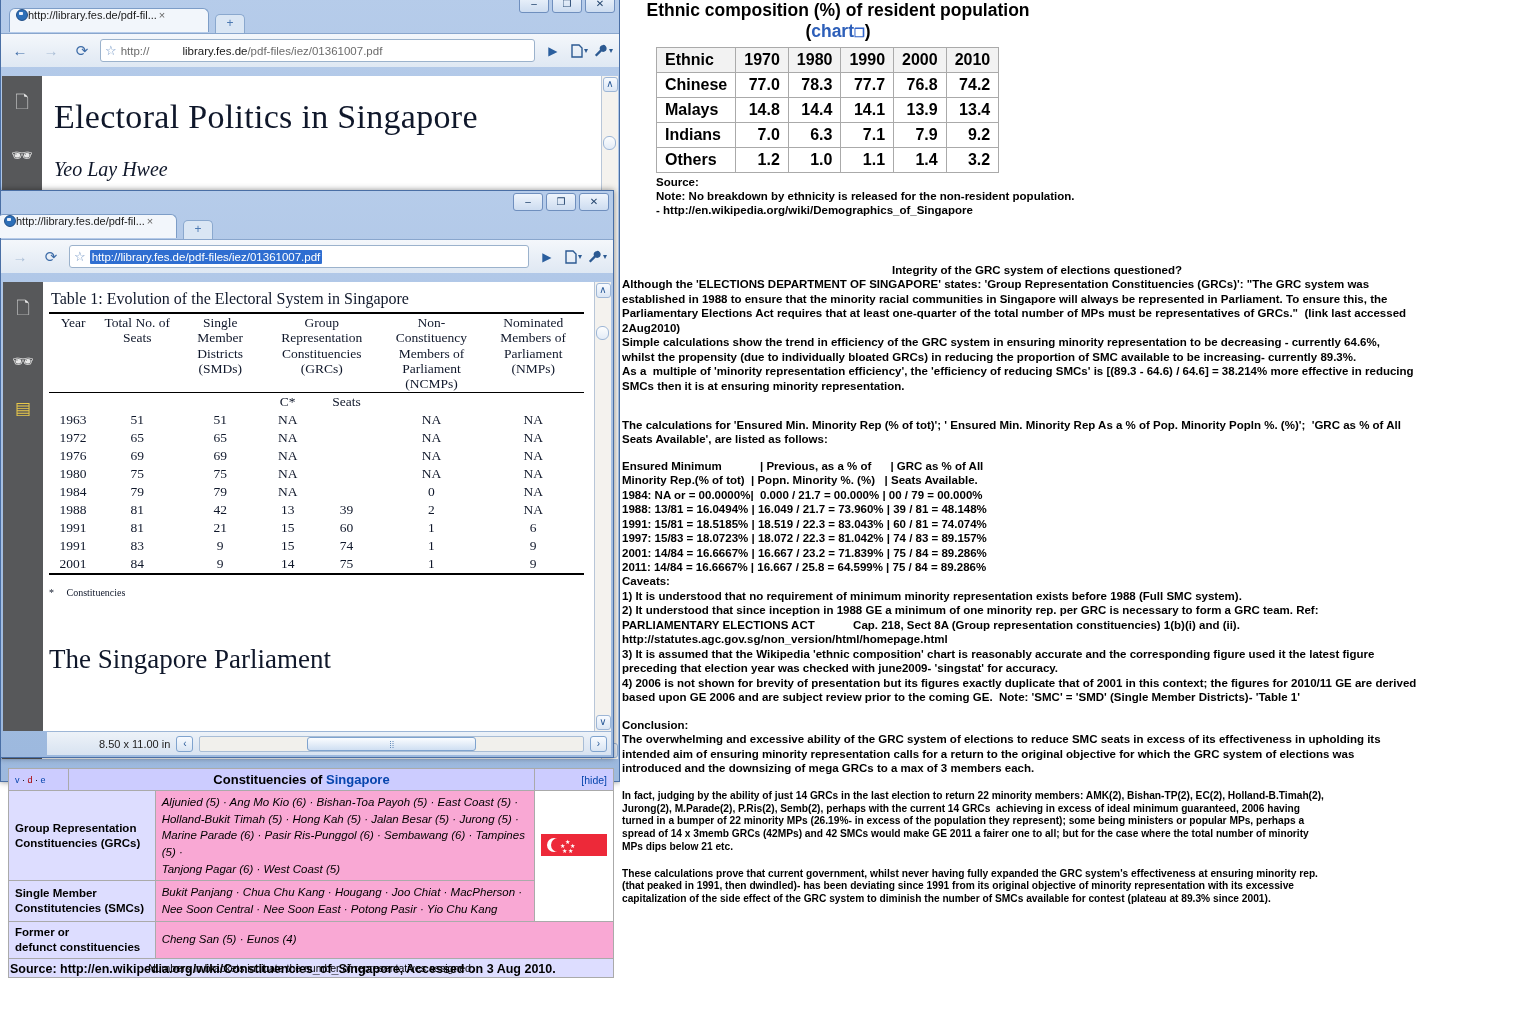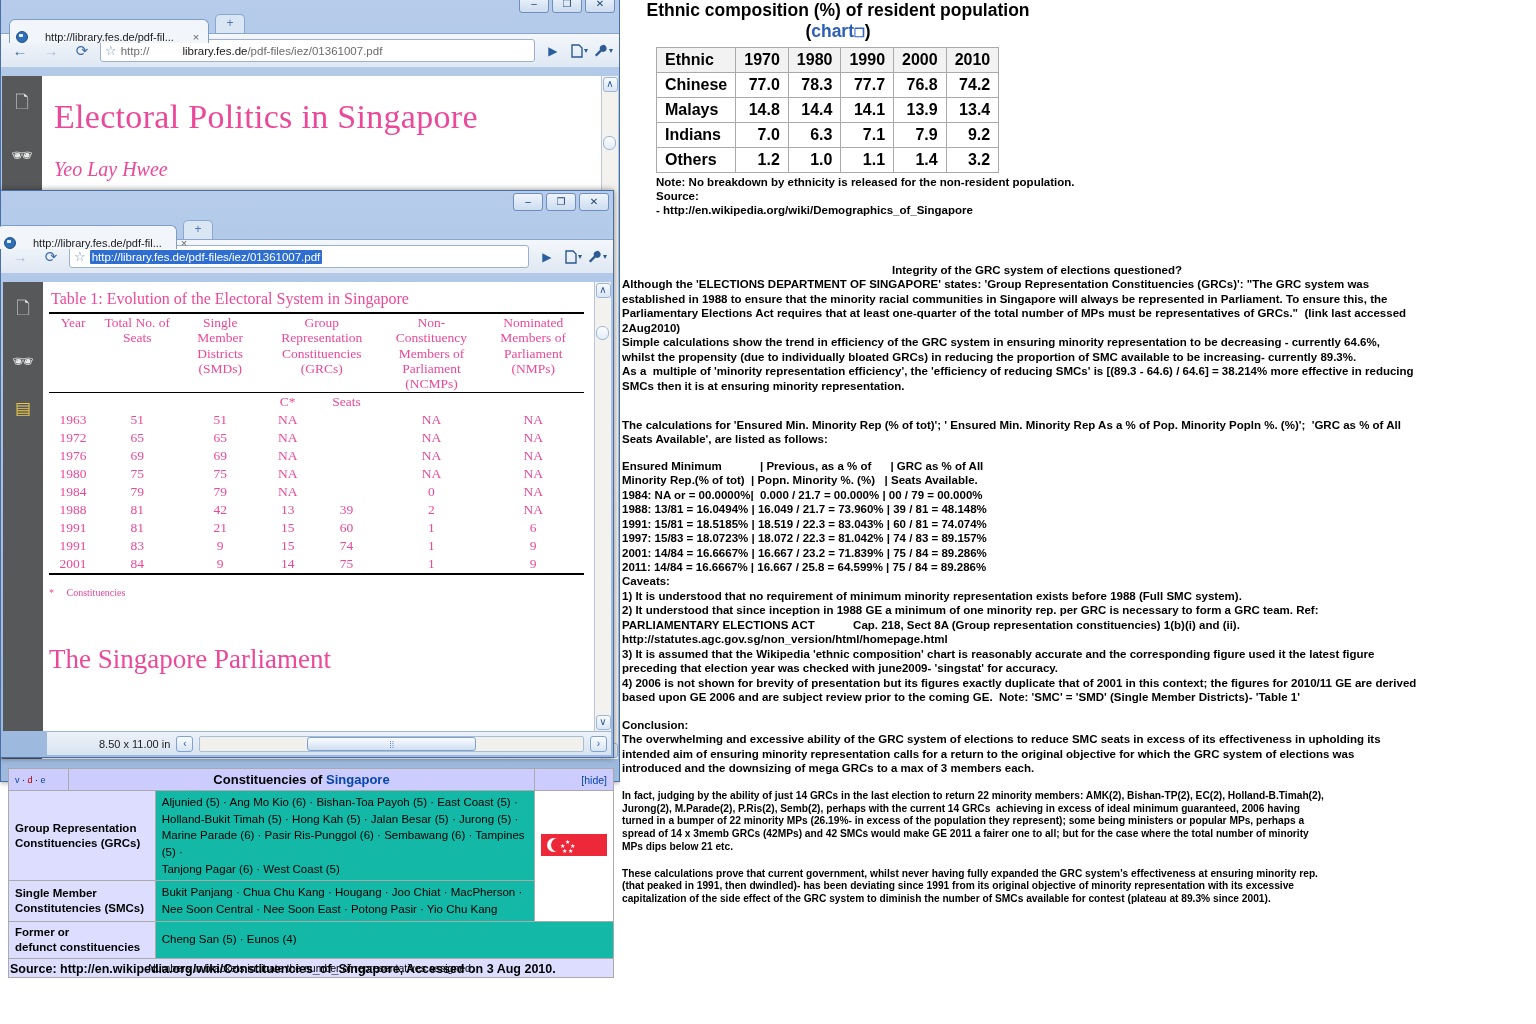--- a/index.html
+++ b/index.html
@@ -21,26 +21,26 @@
   }
   .winctrls { position:absolute; top:2px; right:4px; display:flex; gap:3px; }
   .winbtn {
     width:30px; height:18px;
     border:1px solid #6f8fbe; border-radius:3px;
     background:linear-gradient(180deg,#eef4fc,#cddcf0);
     color:#23456e; font-size:10px; line-height:16px; text-align:center;
   }
   .tabstrip { position:relative; height:26px; padding-left:6px; }
   .tab {
-    position:absolute; left:8px; top:12px; height:24px;
+    position:absolute; left:8px; top:1px; height:24px;
     background:#f2f6fb;
     border:1px solid #7d9dc7; border-bottom:none;
     border-radius:6px 6px 0 0;
     padding:0 6px 0 6px;
-    display:flex; align-items:flex-end; gap:17px;
+    display:flex; align-items:flex-start; gap:0;
     font-size:11px; color:#1a1a1a; white-space:nowrap;
   }
   .tab-favicon {
     width:12px;height:12px;border-radius:50%;
     background:radial-gradient(circle at 40% 35%, #eaf1fb 0 20%, #2d6fb8 22% 100%);
     border:1px solid #1d4c86; flex:0 0 auto;
   }
   .tab-close { color:#666; font-size:11px; margin-left:2px; }
   .newtab {
     position:absolute; top:7px; height:19px; width:30px;
@@ -99,21 +99,21 @@
     font-size:11px; color:#222;margin-left:44px;
   }
   .hscroll { flex:1; height:16px; background:#f1f0ec; border:1px solid #a8bdd6; position:relative; border-radius:2px; }
   .hthumb { position:absolute; left:28%; width:44%; top:0; bottom:0;
             background:linear-gradient(180deg,#fbfdff,#cfdff2); border:1px solid #7fa3ce; border-radius:3px;
             text-align:center; font-size:9px; color:#4a79ae; line-height:14px; }
   .hsbtn { width:17px;height:16px; background:linear-gradient(180deg,#f8fbff,#d9e5f3);
            border:1px solid #7fa3ce; border-radius:3px; color:#2b5b99; font-size:10px; text-align:center; line-height:14px; }
 
   
-  .pdf-serif { font-family:"Liberation Serif", serif; color:#ec4899; }
+  .pdf-serif { font-family:"Liberation Serif", serif; color:#0f172a; }
   .doc-title { font-size:34px; letter-spacing:.3px; }
   .doc-author { font-size:20px; font-style:italic; margin-top:22px; }
 
   .t1-caption { font-size:16px; margin:0 0 4px 2px; }
   table.t1 { border-collapse:collapse; width:100%; font-size:13.5px; }
   table.t1 th, table.t1 td { text-align:center; font-weight:normal; padding:1px 2px; }
   table.t1 thead th { vertical-align:top; line-height:1.13; }
   .rule-thick { border-top:2.5px solid #000; }
   .rule-thin { border-top:1px solid #000; }
   .t1note { font-size:10px; margin-top:12px; }
@@ -146,21 +146,21 @@
   table.navbox { border-collapse:collapse; width:100%; border:1px solid #aaa; background:#fdfdfd;
                  font-size:11.5px; color:#000; }
   table.navbox td, table.navbox th { border:1px solid #aaa; padding:3px 6px; vertical-align:middle; }
   .nb-head { background:#ccccff; }
   .nb-title { text-align:center; font-weight:bold; font-size:13px; color:#000; }
   .nb-title .sg { color:#0645ad; }
   .nb-vde { font-size:9px; }
   .nb-vde .v { color:#0645ad; } .nb-vde .d { color:#a00; } .nb-vde .e { color:#0645ad; }
   .nb-hide { font-size:10.5px; color:#0645ad; text-align:right; }
   .nb-group { background:#ddddff; font-weight:bold; width:150px; line-height:1.3; }
-  .nb-list { background:#14b8a6; line-height:1.45; }
+  .nb-list { background:#f9a8d4; line-height:1.45;font-style:italic; }
   .nb-foot { background:#ddddff; text-align:center; font-size:10.5px; }
   .flagcell { width:70px; background:#fff; padding:0; }
   .sgflag { width:66px; height:44px; position:relative; background:#fff; }
   .sgflag .red { position:absolute; left:0; right:0; top:0; height:22px; background:#ED2939; }
   .sgflag .moonmask { position:absolute; left:6px; top:4px; width:14px; height:14px; border-radius:50%; background:#fff; }
   .sgflag .moonhole { position:absolute; left:10px; top:4px; width:14px; height:14px; border-radius:50%; background:#ED2939; }
   .sgflag .star5 { position:absolute; color:#fff; font-size:6px; line-height:6px; }
   .source-line { position:absolute; left:10px; top:962px; font-size:12.5px; font-weight:bold; color:#000; }
 </style>
 </head>
@@ -470,22 +470,22 @@
             <td>1.2</td>
             <td>1.0</td>
             <td>1.1</td>
             <td>1.4</td>
             <td>3.2</td>
           </tr>
         </tbody>
     </table>
 
     <div class="eth-note">
+      <div>Source:</div>
       <div>Note: No breakdown by ethnicity is released for the non-resident population.</div>
-      <div>Source:</div>
       <div>- http://en.wikipedia.org/wiki/Demographics_of_Singapore</div>
     </div>
 
     <div class="essay" style="margin-top:16px;">
       <span class="ctr">Integrity of the GRC system of elections questioned?</span><span>Although the 'ELECTIONS DEPARTMENT OF SINGAPORE' states: 'Group Representation Constituencies (GRCs)': "The GRC system was
 established in 1988 to ensure that the minority racial communities in Singapore will always be represented in Parliament. To ensure this, the
 Parliamentary Elections Act requires that at least one-quarter of the total number of MPs must be representatives of GRCs."  (link last accessed
 2Aug2010)
 Simple calculations show the trend in efficiency of the GRC system in ensuring minority representation to be decreasing - currently 64.6%,
 whilst the propensity (due to individually bloated GRCs) in reducing the proportion of SMC available to be increasing- currently 89.3%.

